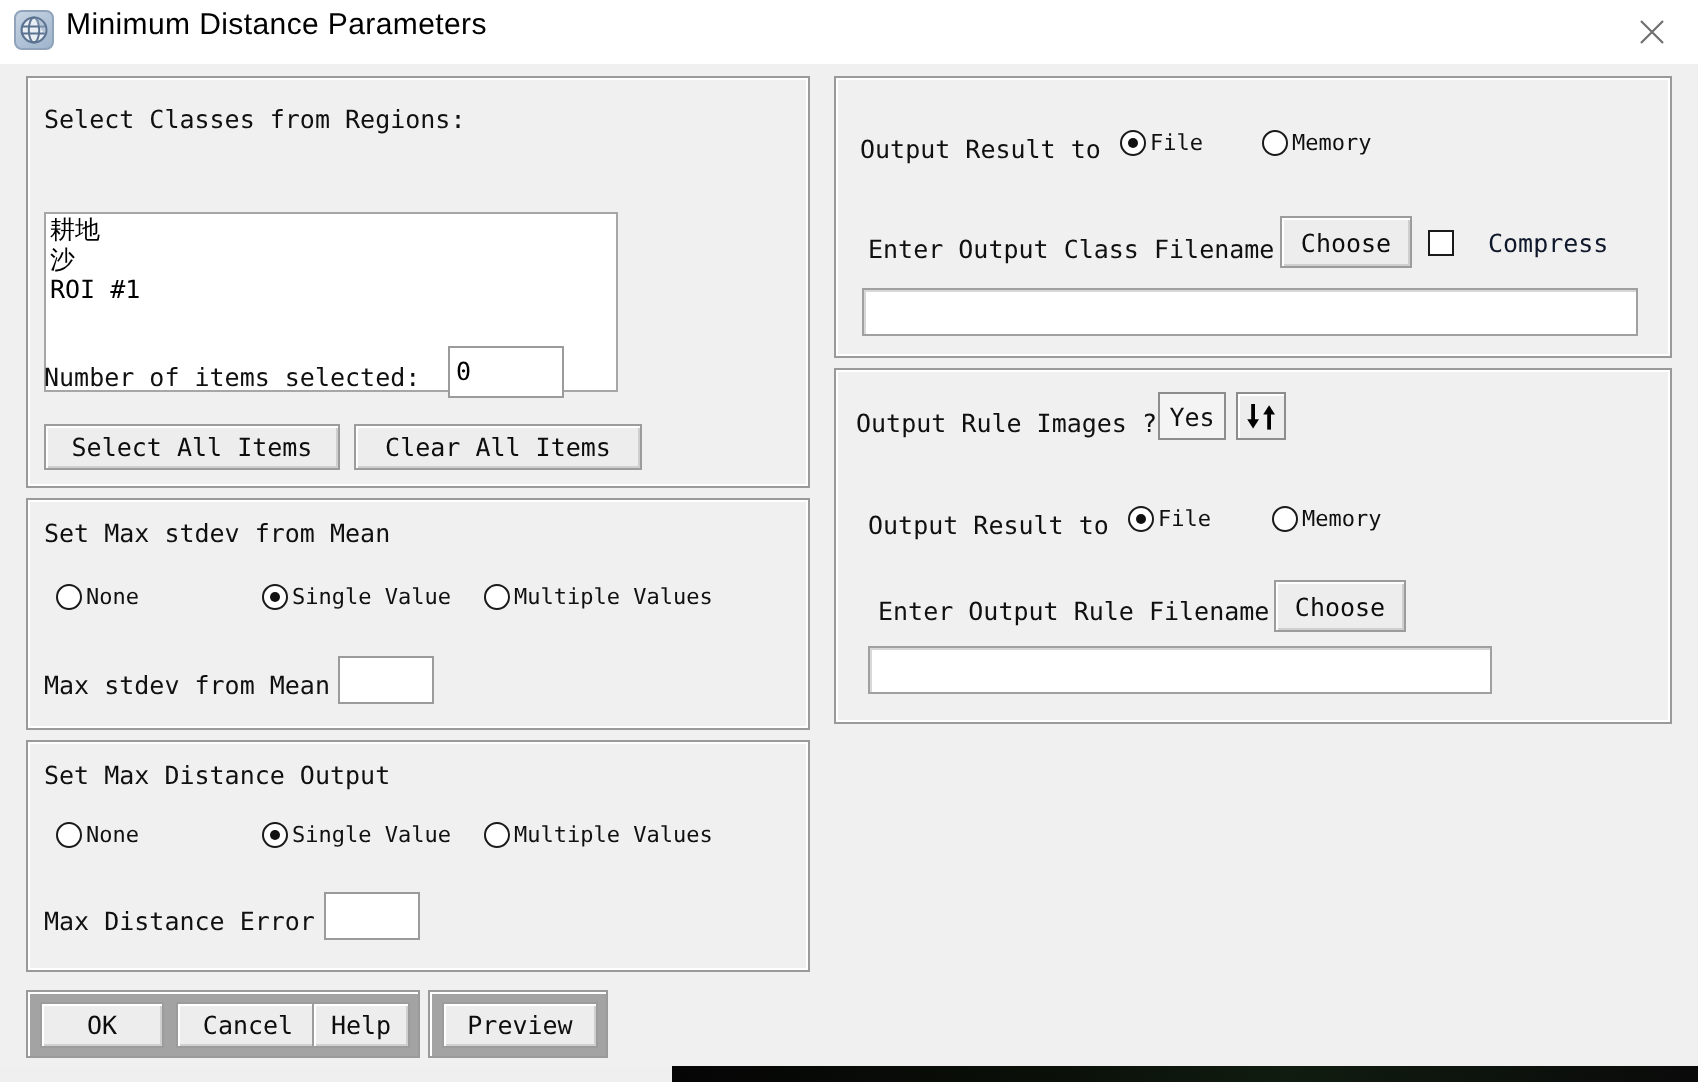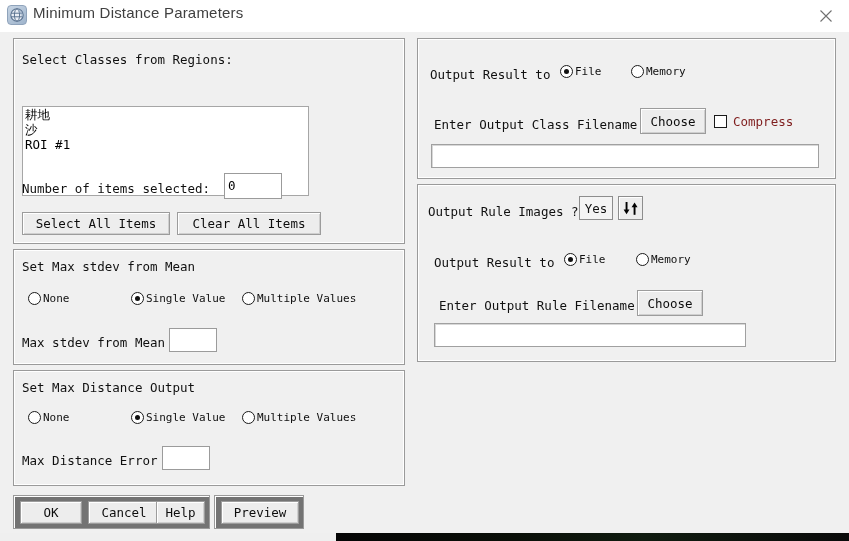--- a/index.html
+++ b/index.html
@@ -80,21 +80,21 @@
     background: linear-gradient(145deg, #c6d4e3 0%, #9fb4cc 100%);
     border: 1px solid #8fa3bb;
     box-sizing: border-box;
   }
   #title-icon svg { position: absolute; left: 2px; top: 2px; }
   #title-text {
     position: absolute;
     left: 33px; top: 4px;
     font-family: "Liberation Sans", sans-serif;
     font-size: 15px;
-    color: #404040;
+    color: #000000;
     letter-spacing: 0.2px;
     white-space: nowrap;
   }
   #close-btn {
     position: absolute;
     right: 0; top: 0;
     width: 46px; height: 31px;
     cursor: default;
   }
   #close-btn svg {
@@ -217,22 +217,22 @@
   .checkbox .box {
     width: 13px; height: 13px;
     background: #ffffff;
     border: 1.5px solid #1a1a1a;
     box-sizing: border-box;
     flex: 0 0 auto;
   }
   .checkbox .clabel {
     font-family: "DejaVu Sans Mono", "Liberation Mono", monospace;
     font-size: 12.5px;
-    color: #7f1d1d;
-    margin-left: 6px;
+    color: #0f172a;
+    margin-left: 17px;
   }
 
   
   .togglebox {
     position: absolute;
     background: #f4f4f4;
     border: 1px solid #8d8d8d;
     box-sizing: border-box;
     font-family: "DejaVu Sans Mono", "Liberation Mono", monospace;
     font-size: 12.5px;
@@ -250,21 +250,21 @@
     box-sizing: border-box;
     display: flex;
     align-items: center;
     justify-content: center;
     cursor: default;
   }
 
   
   .btngroup {
     position: absolute;
-    background: #737373;
+    background: #a3a3a3;
     border: 1px solid #9a9a9a;
     box-shadow: inset 1px 1px 0 #ffffff;
     box-sizing: border-box;
   }
 </style>
 </head>
 <body>
 
 <div id="desktop">
   <div id="bg-sliver"></div>

